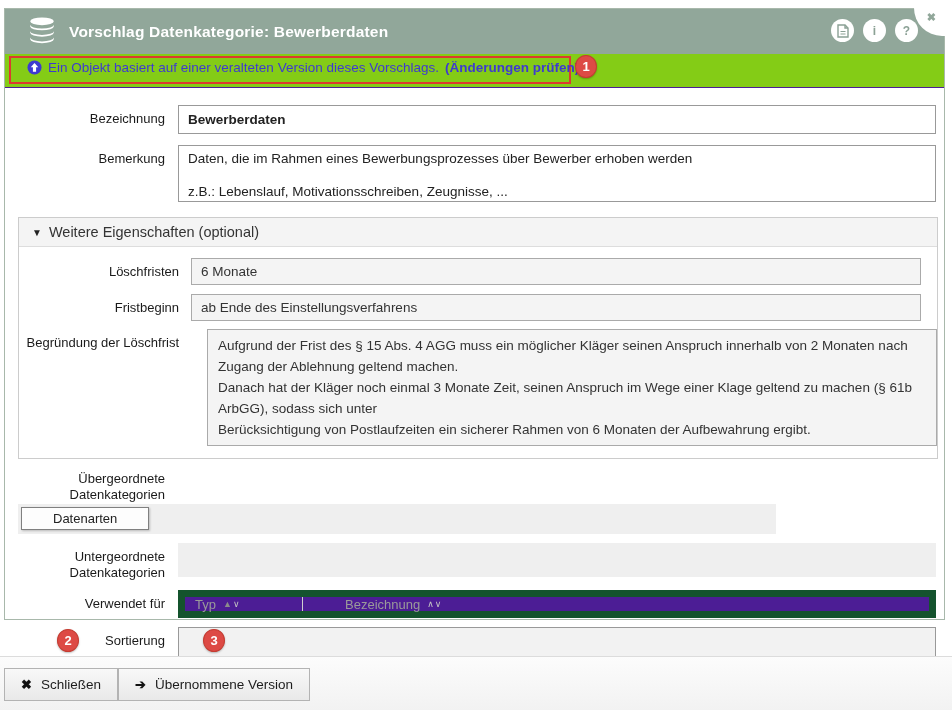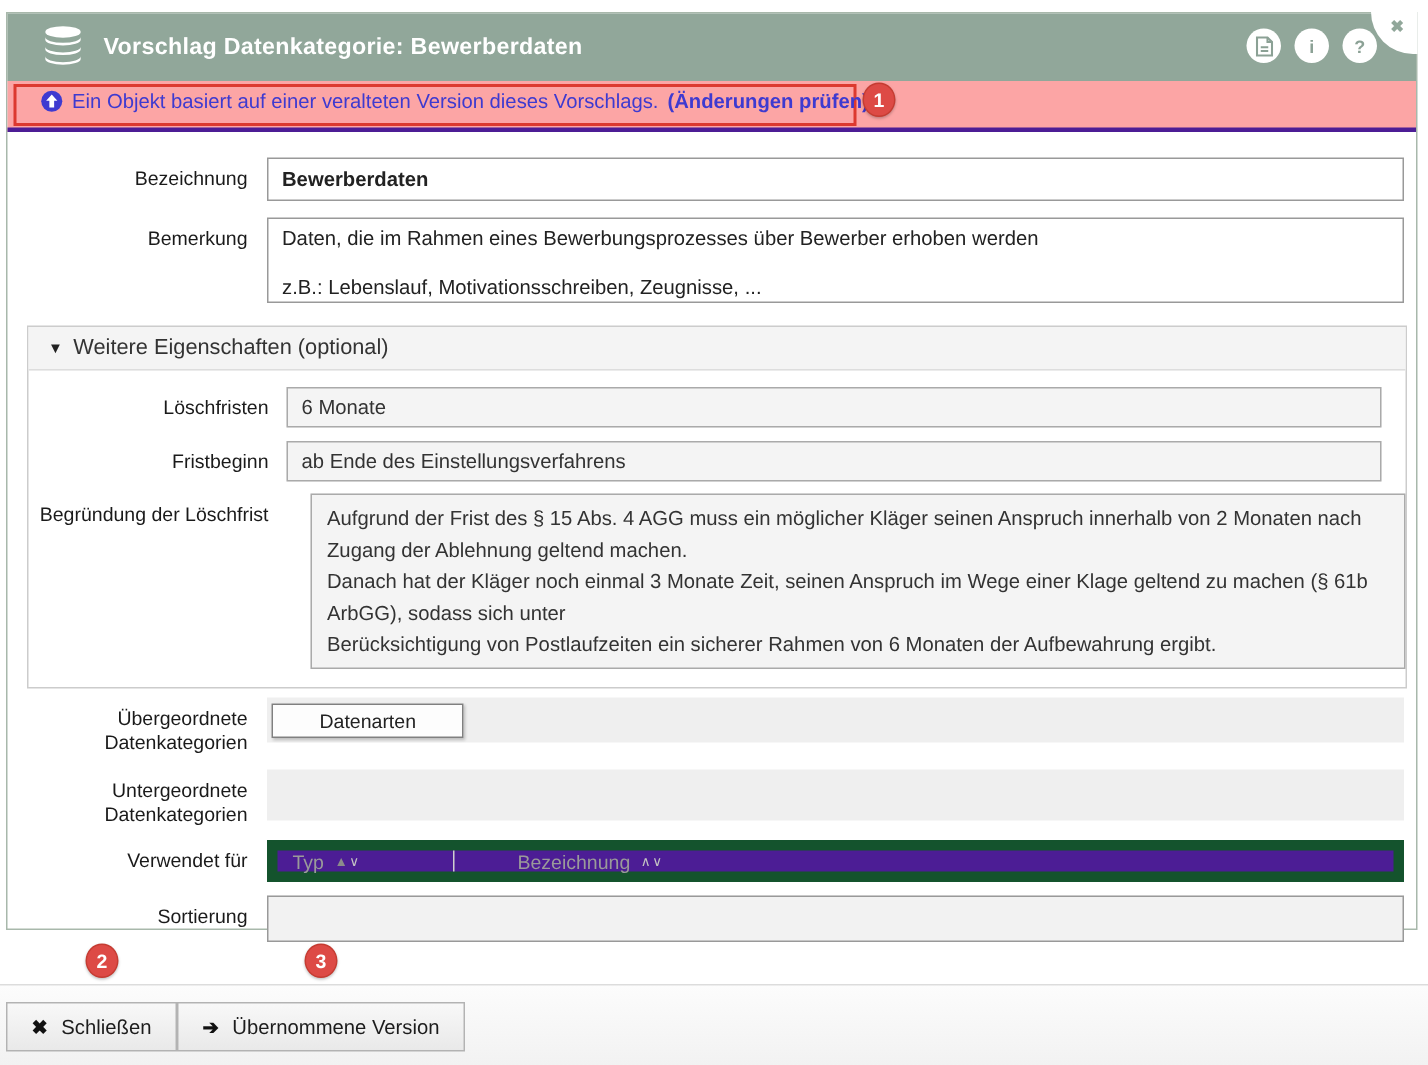--- a/index.html
+++ b/index.html
@@ -16,21 +16,21 @@
   .db-icon { width:26px; height:30px; margin-right:14px; flex:0 0 auto; }
   .dlg-title { color:#fff; font-size:15.5px; font-weight:bold; letter-spacing:.2px; }
   .hdr-icons { position:absolute; right:26px; top:10px; display:flex; gap:9px; }
   .hdr-circle { width:23px; height:23px; border-radius:50%; background:#fff; color:#8ba195;
                 display:flex; align-items:center; justify-content:center; font-size:12px; font-weight:bold; cursor:pointer; }
   .corner-notch { position:absolute; top:-1px; right:-1px; width:31px; height:28px; background:#fff;
                   border-bottom-left-radius:48px; }
   .corner-notch span { position:absolute; top:3px; right:9px; font-size:11px; font-weight:bold; color:#91a79a; cursor:pointer; }
 
   
-  .alert-row { position:relative; height:34px; border-bottom:3px solid #4c1d95; background:#fca5a5; }
+  .alert-row { position:relative; height:34px; border-bottom:1px solid #4c1d95; background:#84cc16; }
   .alert-highlight { position:absolute; left:4px; top:2px; width:562px; height:28px; border:2px solid #dc392f; }
   .alert-content { position:absolute; left:22px; top:6px; display:flex; align-items:center; gap:6px; white-space:nowrap; }
   .alert-ico { width:15px; height:15px; flex:0 0 auto; }
   .alert-text { font-size:13.5px; color:#3e3ad0; }
   .alert-link { font-size:13.5px; color:#3e3ad0; font-weight:bold; cursor:pointer; }
 
   
   .badge { position:absolute; width:22px; height:23px; border-radius:50%; background:#dd4a45; border:1px solid #c53c32;
            color:#fff; font-size:13px; font-weight:bold; display:flex; align-items:center; justify-content:center;
            box-shadow:0 1px 2px rgba(0,0,0,.25); }
@@ -72,21 +72,21 @@
   .tbl-head { display:flex; border:7px solid #14532d; background:#4c1d95; height:28px;gap:32px; }
   .tbl-cell { display:flex; align-items:center; gap:7px; padding-left:10px; font-size:13px; color:#9a9a9a; cursor:pointer; }
   .tbl-cell.typ { width:118px; border-right:1px solid #cfcfcf; }
   .tbl-cell.bez { flex:1; }
   .sort { font-size:9px; letter-spacing:1px; }
   .sort .on { color:#8b8b8b; }
   .sort .off { color:#c4c4c4; }
 
   .input-sort { border:1px solid #999; background:#f2f2f2; height:31px; padding:5px 9px; font-size:13.5px; }
 
-  .mt11 { margin-top:11px; }  .mt9 { margin-top:9px; }  .mt8 { margin-top:8px;gap:16px; }  .mt6 { margin-top:6px; }
+  .mt11 { margin-top:11px; }  .mt9 { margin-top:9px; }  .mt8 { margin-top:8px;gap:16px; }  .mt6 { margin-top:6px;flex-direction:column; }
 
   
   .footer { position:absolute; left:0; top:656px; width:952px; height:54px; border-top:1px solid #dcdcdc;
             background:linear-gradient(#fcfcfc,#f2f2f2); }
   .btn { position:absolute; top:11px; height:33px; display:inline-flex; align-items:center; gap:9px; padding:0 16px;
          background:linear-gradient(#f8f8f8,#e9e9e9); border:1px solid #b3b3b3; font-size:13.5px; color:#1c1c1c; cursor:pointer; }
   .btn .bico { font-size:13px; font-weight:bold; color:#111; }
   .btn-close { left:4px; }
   .btn-version { left:118px; }
 </style>

